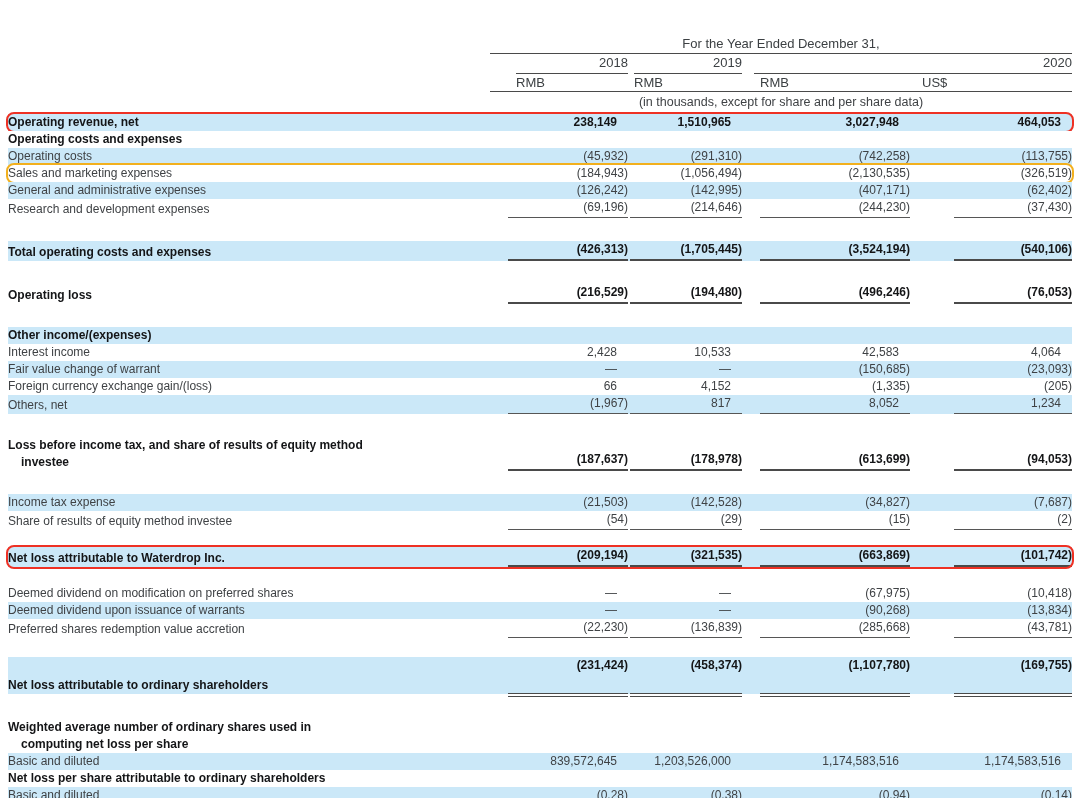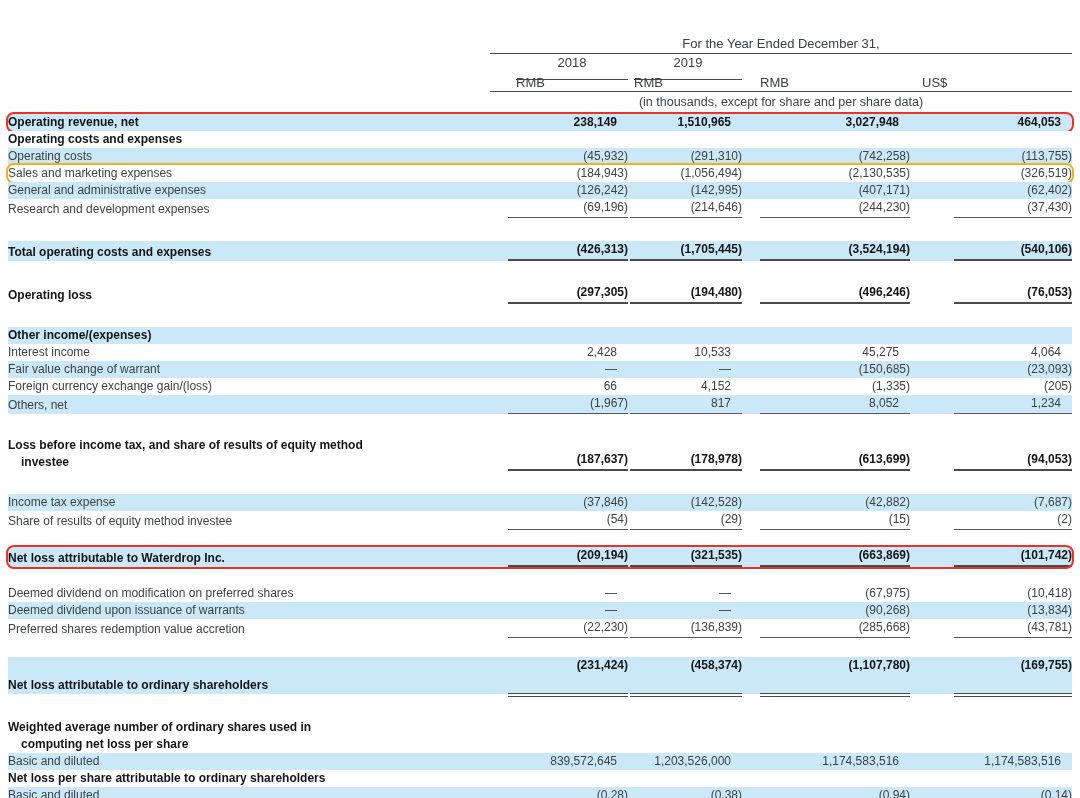--- a/index.html
+++ b/index.html
@@ -10,21 +10,21 @@
   .grid{display:grid;grid-template-columns:437px 183px 114px 168px 162px;align-items:end;}
   
   .hrow{color:#3c4043;font-size:13px;}
   .span-ad{grid-column:2/6;}
   .span-cd{grid-column:4/6;text-align:right;}
   .hline-under{margin-left:45px;text-align:center;border-bottom:1.5px solid #4a4a4a;
                padding-bottom:2px;line-height:15px;}
   .h2r{height:19px;line-height:17px;}
   .h3r{height:18px;line-height:16px;}
   .hcell{text-align:right;}
-  .hu{display:inline-block;text-align:center;border-bottom:1.5px solid #4a4a4a;padding-bottom:8px;}
+  .hu{display:inline-block;border-bottom:1.5px solid #4a4a4a;padding-bottom:2px;}
   .huA{width:112px;} .huB{width:108px;} .hu2020{width:318px;}
   .hc{display:inline-block;text-align:left;}
   .hcA{width:112px;} .hcB{width:108px;} .hcC{width:150px;} .hcD{width:150px;}
   .hfull-line{grid-column:2/6;}
   .hfull-line div{margin-left:45px;border-top:1.5px solid #4a4a4a;height:0;}
   .note-row{margin-top:1px;height:17px;line-height:15px;}
   .note{margin-left:45px;text-align:center;font-size:12.5px;color:#3f4245;}
   
   #tbody{margin-top:4px;}
   .row{min-height:17px;line-height:17px;font-size:12px;color:#3f4245;position:relative;}
@@ -58,20 +58,21 @@
     <div></div>
     <div class="span-ad">
       <div class="hline-under">For the Year Ended December 31,</div>
     </div>
   </div>
 
   <div class="grid hrow h2r">
     <div></div>
     <div class="hcell"><span class="hu huA">2018</span></div>
     <div class="hcell"><span class="hu huB">2019</span></div>
+    <div class="span-cd"><span class="hu hu2020">2020</span></div>
   </div>
 
   <div class="grid hrow h3r">
     <div></div>
     <div class="hcell"><span class="hc hcA">RMB</span></div>
     <div class="hcell"><span class="hc hcB">RMB</span></div>
     <div class="hcell"><span class="hc hcC">RMB</span></div>
     <div class="hcell"><span class="hc hcD">US$</span></div>
   </div>
 
@@ -138,38 +139,38 @@
       <div class="grid row bg-blue bold ruled">
         <div class="lbl">Total operating costs and expenses</div>
         <div class="cell cA"><span class="u r-heavy"><span class="v">(426,313)</span></span></div>
         <div class="cell cB"><span class="u r-heavy"><span class="v">(1,705,445)</span></span></div>
         <div class="cell cC"><span class="u r-heavy"><span class="v">(3,524,194)</span></span></div>
         <div class="cell cD"><span class="u r-heavy"><span class="v">(540,106)</span></span></div>
       </div>
       <div class="spacer" style="height: 21px;"></div>
       <div class="grid row bg-white bold ruled">
         <div class="lbl">Operating loss</div>
-        <div class="cell cA"><span class="u r-heavy"><span class="v">(297,305)</span></span></div>
+        <div class="cell cA"><span class="u r-heavy"><span class="v">(216,529)</span></span></div>
         <div class="cell cB"><span class="u r-heavy"><span class="v">(194,480)</span></span></div>
         <div class="cell cC"><span class="u r-heavy"><span class="v">(496,246)</span></span></div>
         <div class="cell cD"><span class="u r-heavy"><span class="v">(76,053)</span></span></div>
       </div>
       <div class="spacer" style="height: 21px;"></div>
       <div class="grid row bg-blue bold">
         <div class="lbl">Other income/(expenses)</div>
         <div class="cell cA"></div>
         <div class="cell cB"></div>
         <div class="cell cC"></div>
         <div class="cell cD"></div>
       </div>
       <div class="grid row bg-white">
         <div class="lbl">Interest income</div>
         <div class="cell cA"><span class="u"><span class="v np">2,428</span></span></div>
         <div class="cell cB"><span class="u"><span class="v np">10,533</span></span></div>
-        <div class="cell cC"><span class="u"><span class="v np">45,275</span></span></div>
+        <div class="cell cC"><span class="u"><span class="v np">42,583</span></span></div>
         <div class="cell cD"><span class="u"><span class="v np">4,064</span></span></div>
       </div>
       <div class="grid row bg-blue">
         <div class="lbl">Fair value change of warrant</div>
         <div class="cell cA"><span class="u"><span class="v np">—</span></span></div>
         <div class="cell cB"><span class="u"><span class="v np">—</span></span></div>
         <div class="cell cC"><span class="u"><span class="v">(150,685)</span></span></div>
         <div class="cell cD"><span class="u"><span class="v">(23,093)</span></span></div>
       </div>
       <div class="grid row bg-white">
@@ -191,23 +192,23 @@
         <div class="lbl">Loss before income tax, and share of results of equity method
 investee</div>
         <div class="cell cA"><span class="u r-heavy"><span class="v">(187,637)</span></span></div>
         <div class="cell cB"><span class="u r-heavy"><span class="v">(178,978)</span></span></div>
         <div class="cell cC"><span class="u r-heavy"><span class="v">(613,699)</span></span></div>
         <div class="cell cD"><span class="u r-heavy"><span class="v">(94,053)</span></span></div>
       </div>
       <div class="spacer" style="height: 21px;"></div>
       <div class="grid row bg-blue">
         <div class="lbl">Income tax expense</div>
-        <div class="cell cA"><span class="u"><span class="v">(37,846)</span></span></div>
+        <div class="cell cA"><span class="u"><span class="v">(21,503)</span></span></div>
         <div class="cell cB"><span class="u"><span class="v">(142,528)</span></span></div>
-        <div class="cell cC"><span class="u"><span class="v">(42,882)</span></span></div>
+        <div class="cell cC"><span class="u"><span class="v">(34,827)</span></span></div>
         <div class="cell cD"><span class="u"><span class="v">(7,687)</span></span></div>
       </div>
       <div class="grid row bg-white ruled">
         <div class="lbl">Share of results of equity method investee</div>
         <div class="cell cA"><span class="u r-single"><span class="v">(54)</span></span></div>
         <div class="cell cB"><span class="u r-single"><span class="v">(29)</span></span></div>
         <div class="cell cC"><span class="u r-single"><span class="v">(15)</span></span></div>
         <div class="cell cD"><span class="u r-single"><span class="v">(2)</span></span></div>
       </div>
       <div class="spacer" style="height: 15px;"></div>

